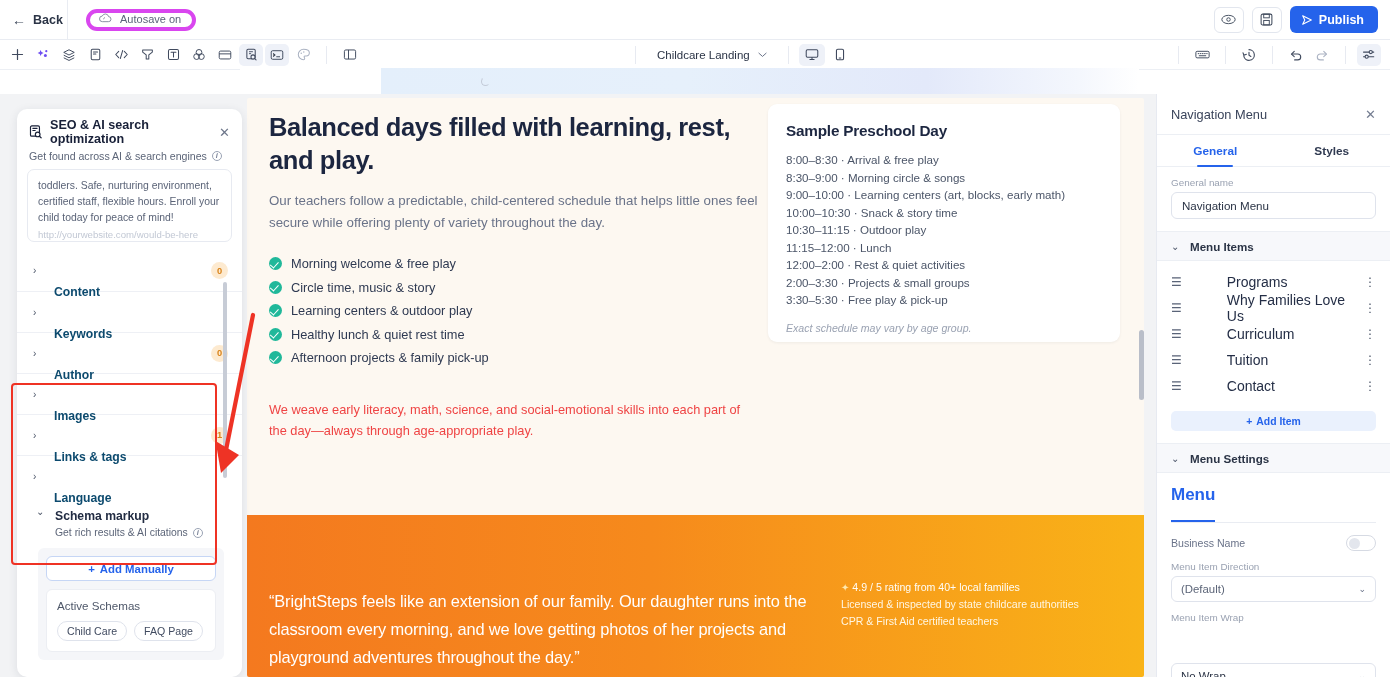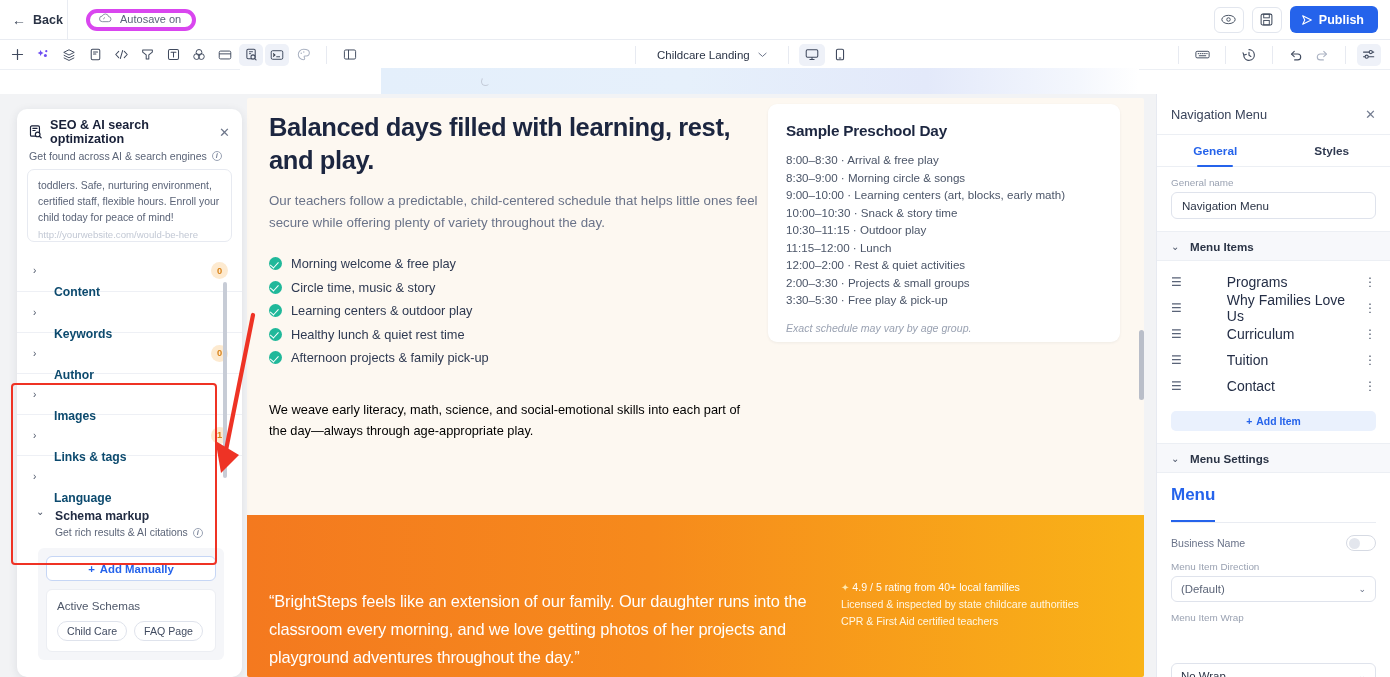--- a/index.html
+++ b/index.html
@@ -100,21 +100,21 @@
     width: 13px; height: 13px; border-radius: 50%; background: #20b89a; flex: 0 0 13px;
     position: relative;
   }
   .chk-ico::after {
     content: ""; position: absolute; left: 3.4px; top: 2.6px; width: 4px; height: 6.5px;
     border: solid #fff; border-width: 0 1.7px 1.7px 0; transform: rotate(42deg);
   }
   .chk-txt { font-size: 12.8px; color: #2f3a52; }
   .site-p2 {
     position: absolute; left: 22px; top: 301px; width: 478px;
-    font-size: 12.8px; line-height: 1.65; color: #000000;
+    font-size: 12.8px; line-height: 1.65; color: #ef4444;
   }
 
   
   .sched-card {
     position: absolute; left: 521px; top: 6px; width: 352px; height: 238px;
     background: #ffffff; border-radius: 9px; box-shadow: 0 1px 3px rgba(22,30,50,.06);
   }
   .sched-title { margin: 18px 0 0 18px; font-size: 15.3px; font-weight: 700; color: #1c2640; letter-spacing: -0.2px; }
   .sched-list { margin: 11px 0 0 18px; }
   .sched-row { font-size: 11.6px; color: #4b5568; line-height: 1.51; }

